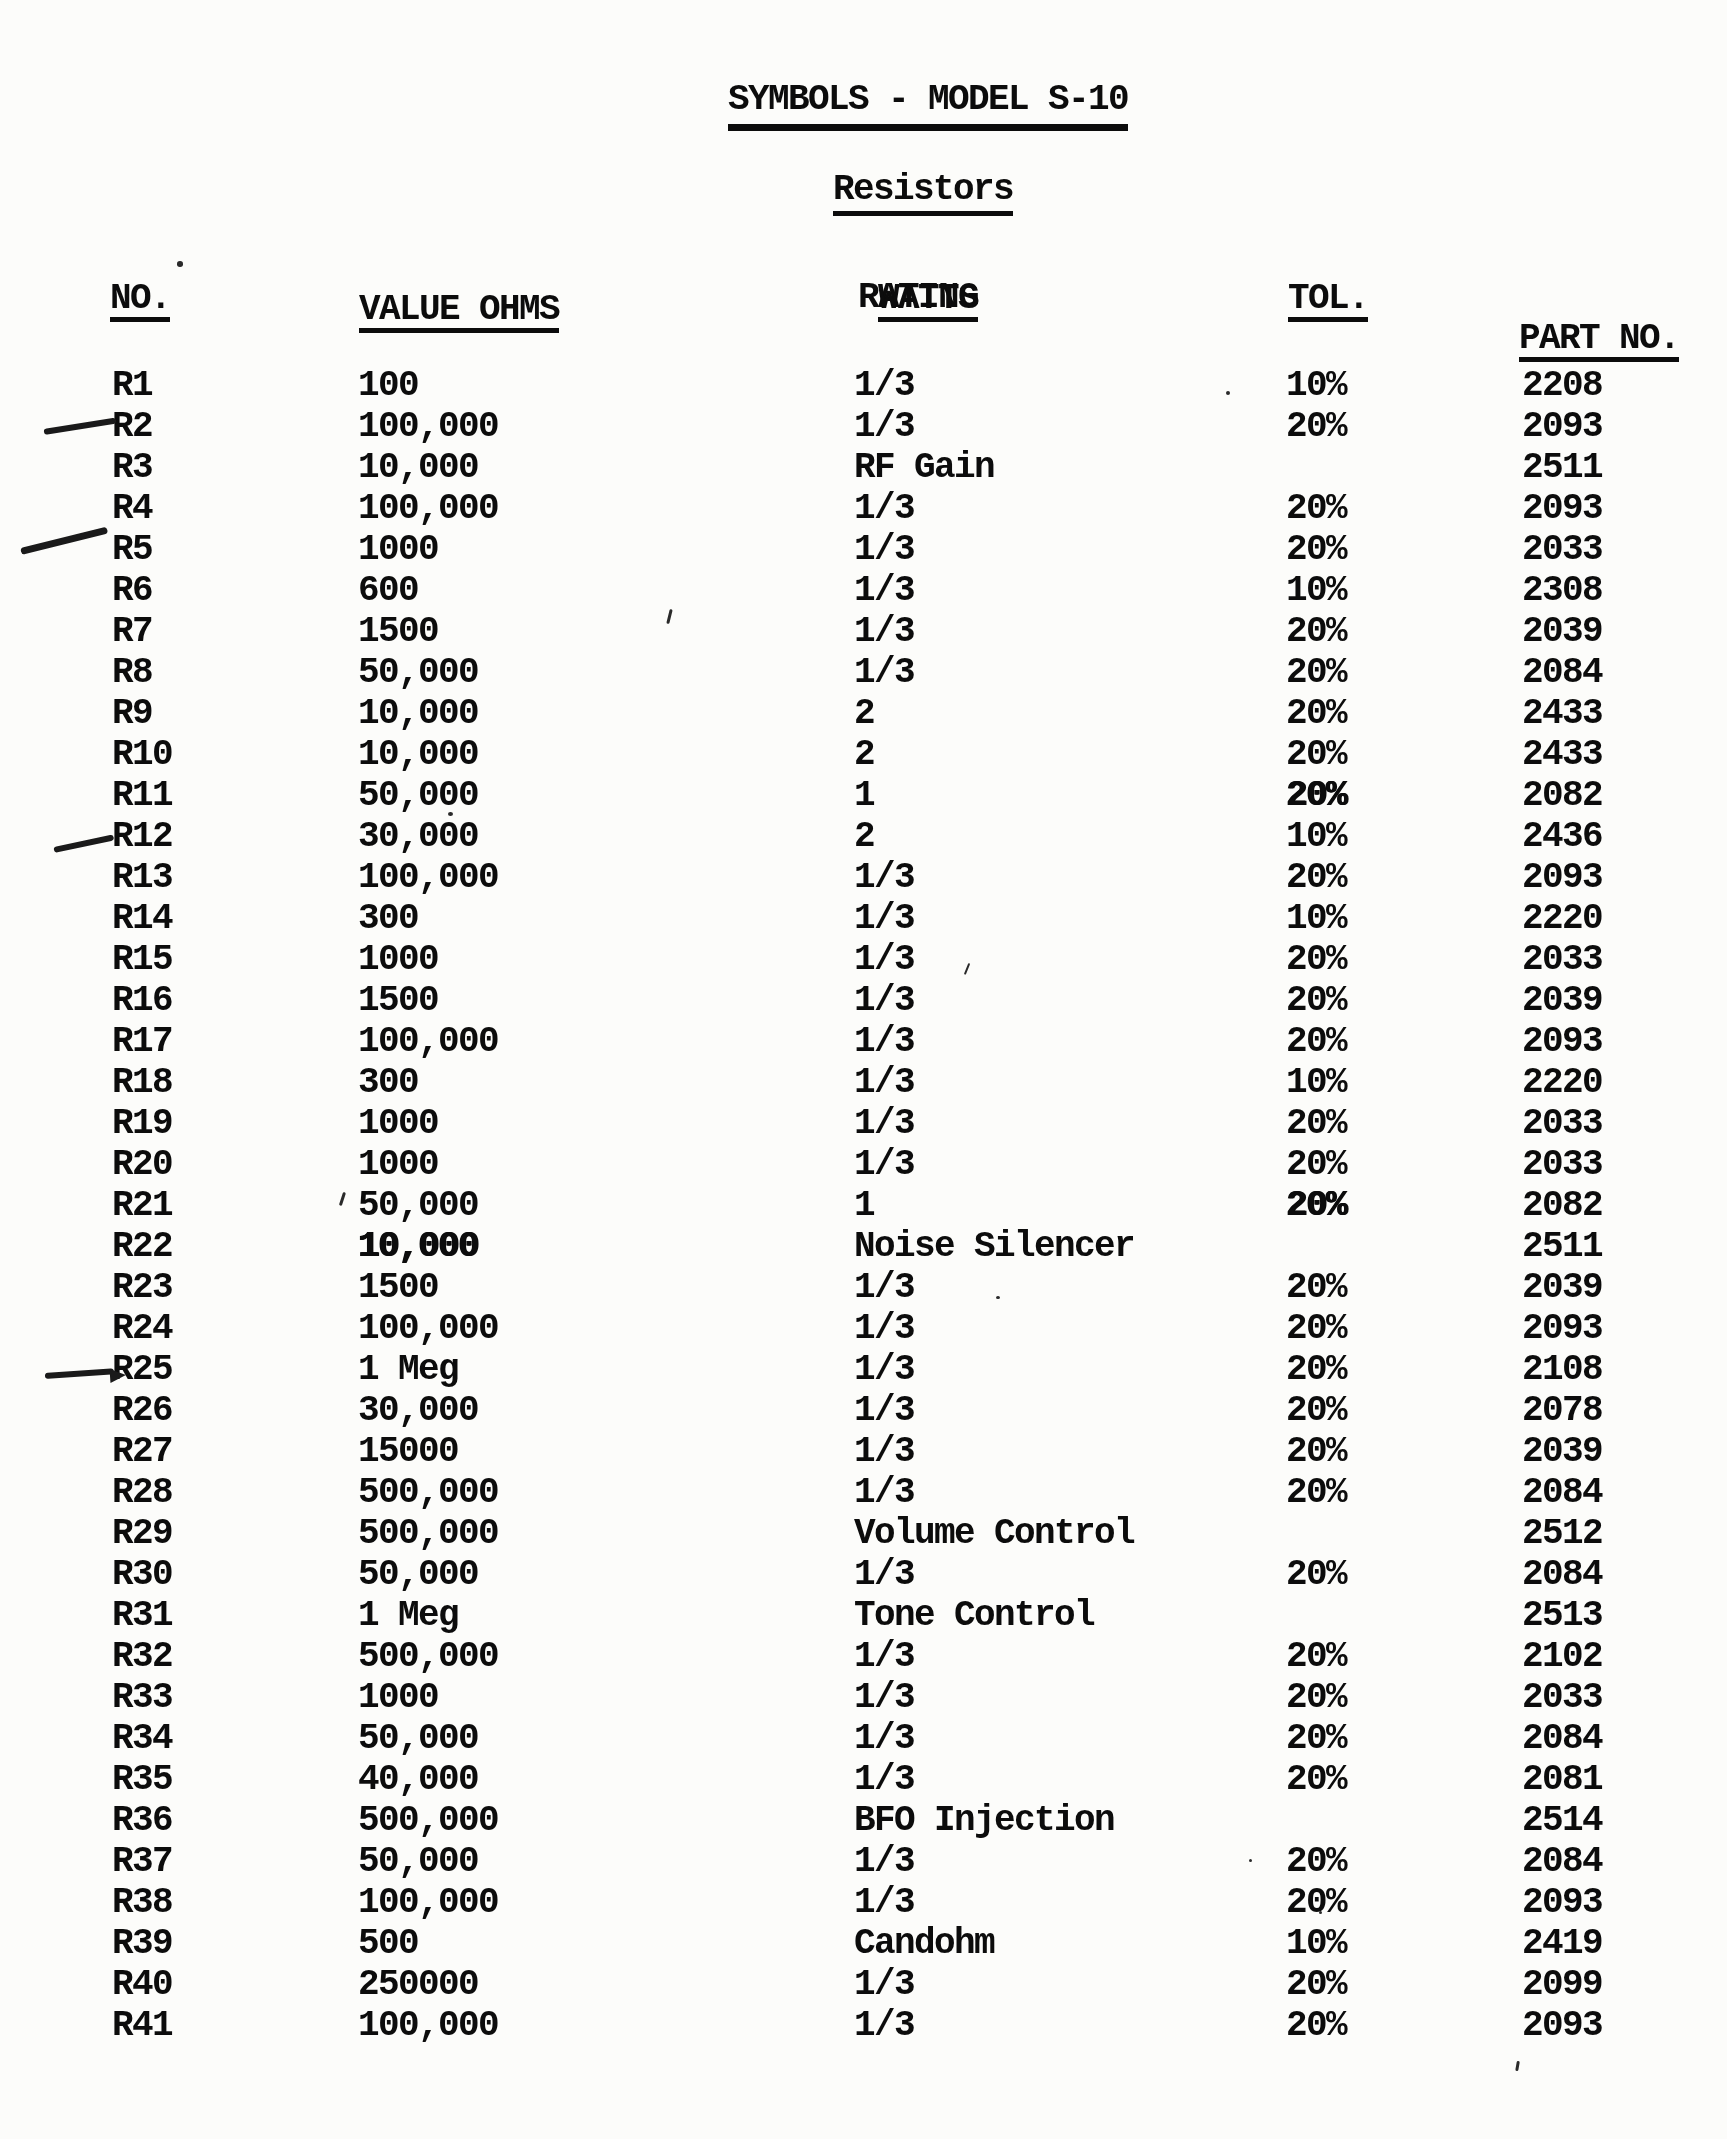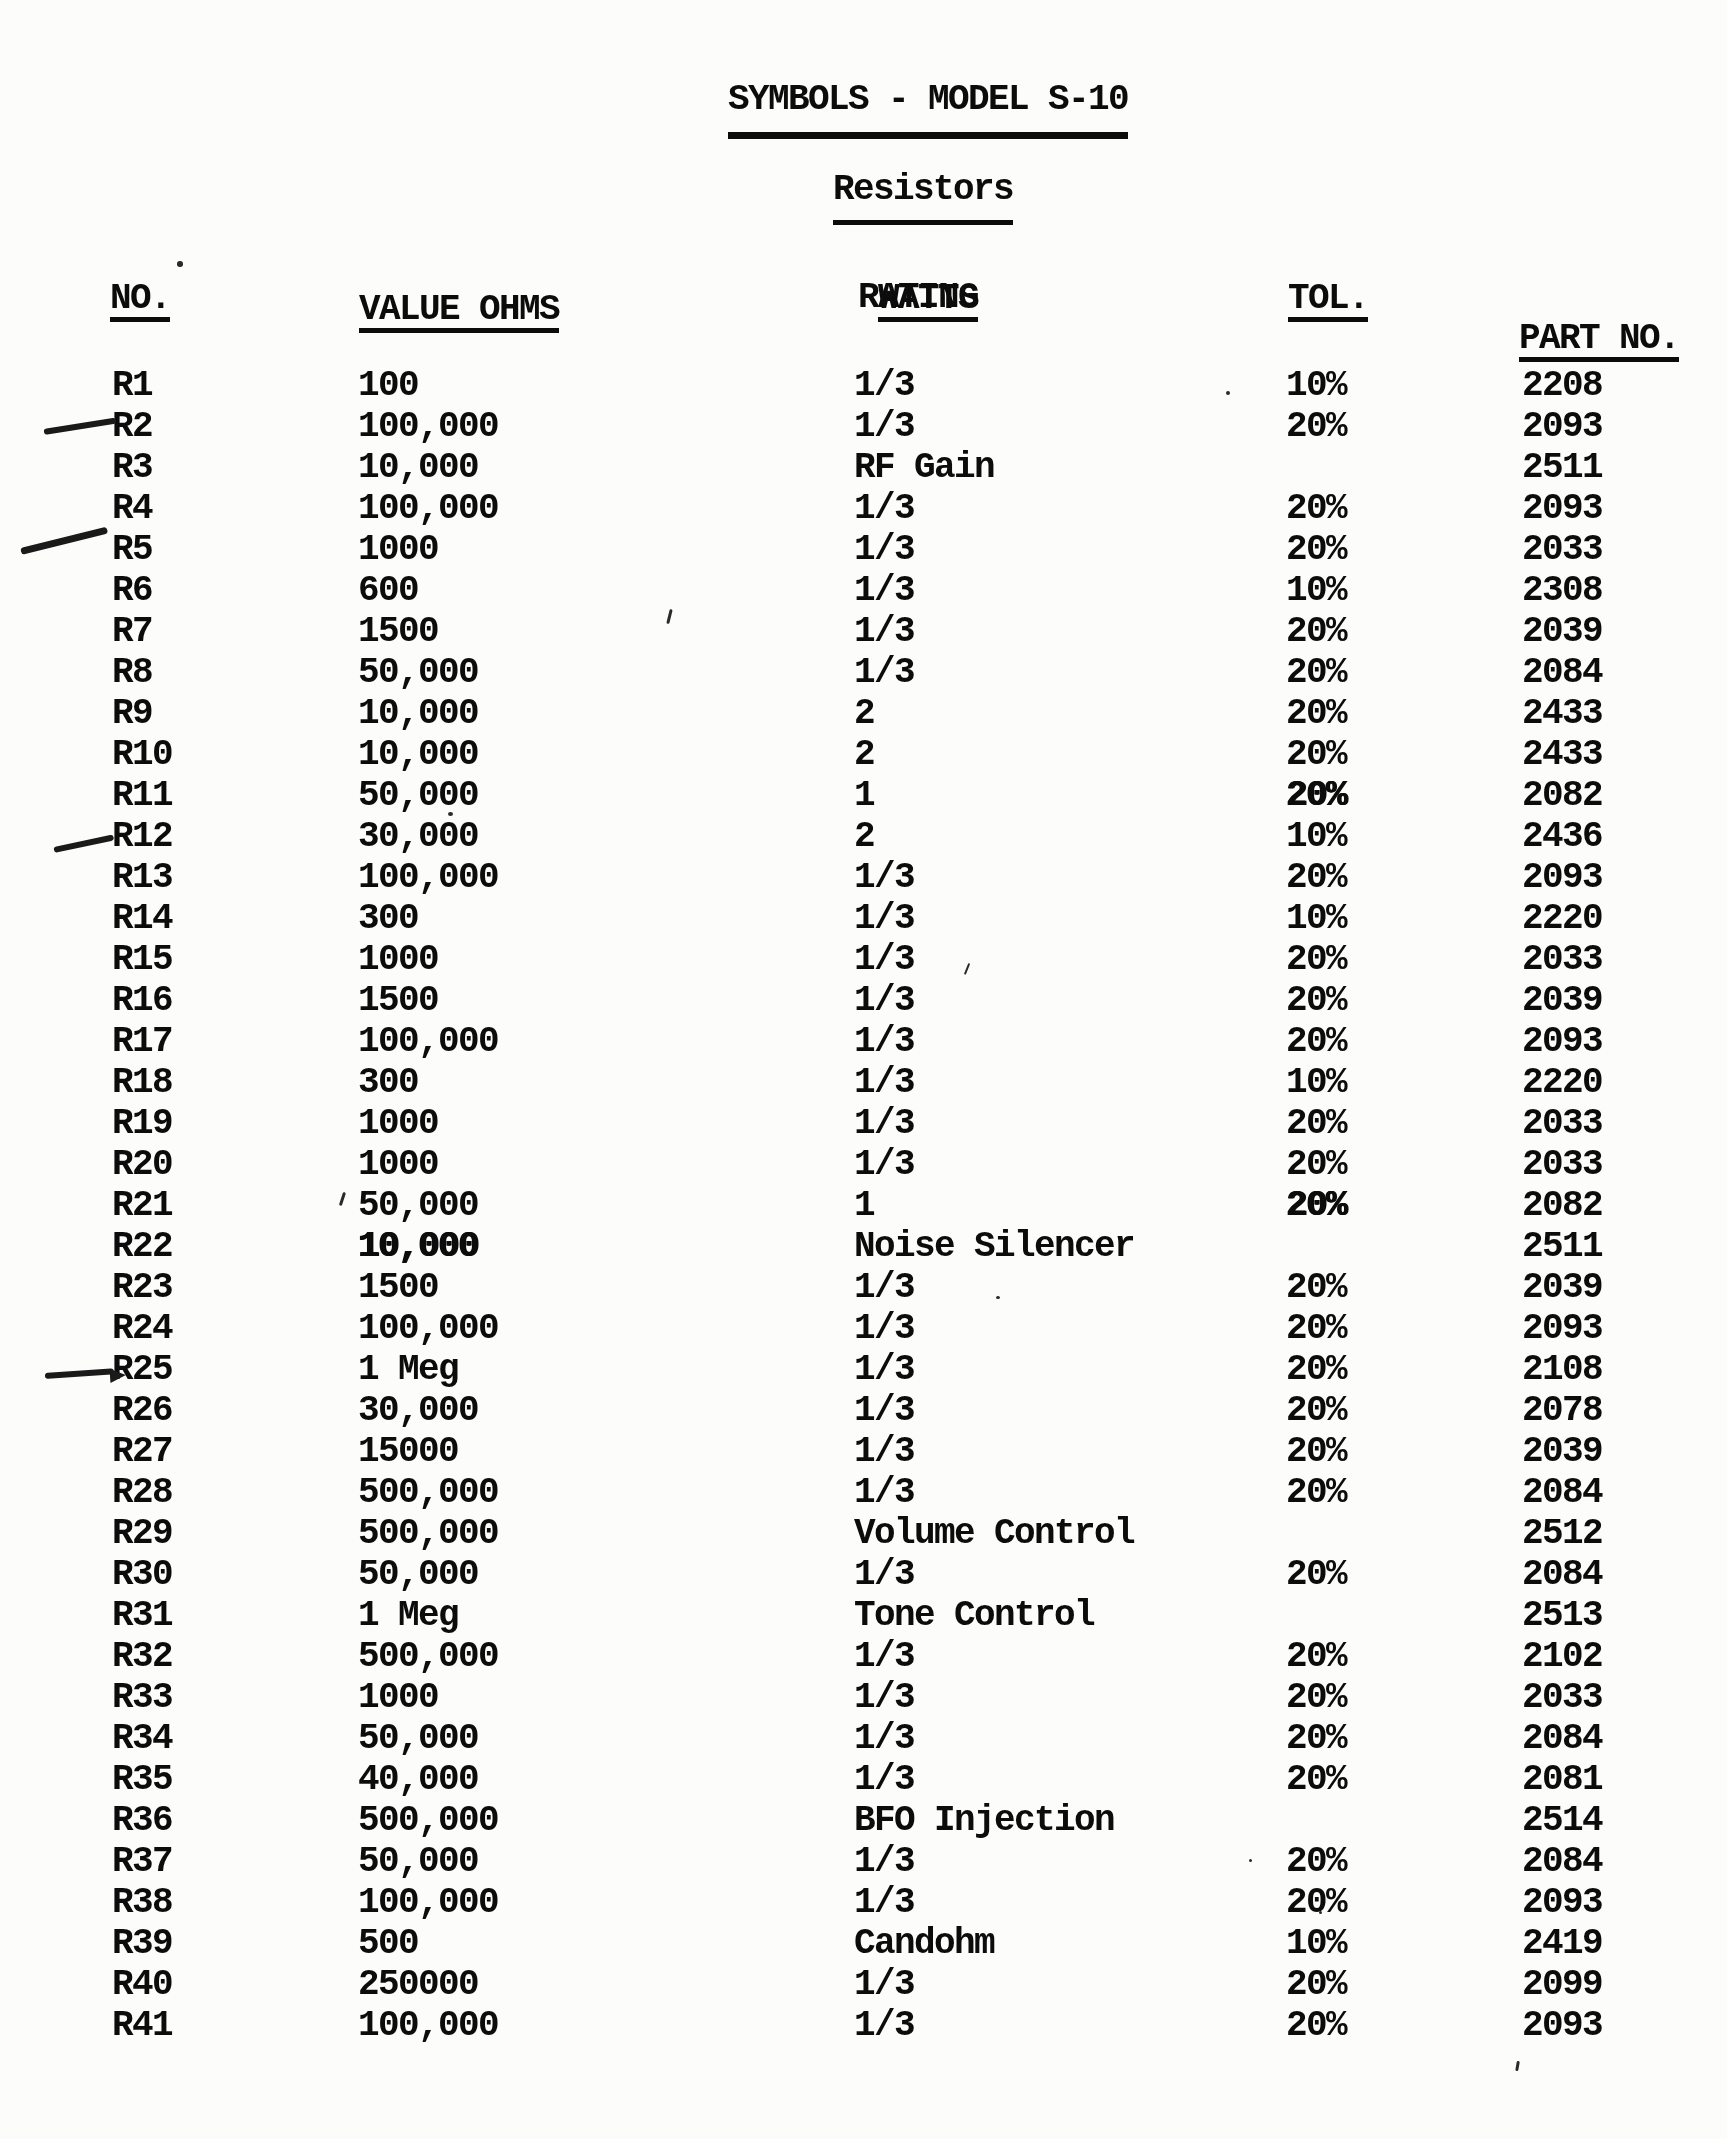--- a/index.html
+++ b/index.html
@@ -10,22 +10,22 @@
     color:#0c0c0c;
     font-family:"Liberation Mono","DejaVu Sans Mono",monospace;
     font-weight:bold;
     font-size:36px;
     letter-spacing:-1.6px;
     line-height:1;
     overflow:hidden;
   }
   .abs{position:absolute;white-space:pre;}
   .u{padding-bottom:0;border-bottom:5.6px solid #0c0c0c;}
-  .u-title{padding-bottom:14px;border-bottom:7.2px solid #0c0c0c;}
-  .u-sub{padding-bottom:12px;border-bottom:5.6px solid #0c0c0c;}
+  .u-title{padding-bottom:6px;border-bottom:7.2px solid #0c0c0c;}
+  .u-sub{padding-bottom:3px;border-bottom:5.6px solid #0c0c0c;}
 
   .doc-title{left:728px;top:82px;}
   .doc-subtitle{left:833px;top:172px;}
   .hdr-rating{left:858px;top:241px;margin-top:39px;}
   .hdr-no{left:110px;top:281px;}
   .hdr-value{left:359px;top:292px;}
   .hdr-watts{left:858px;top:281px;margin-left:20px;}
   .hdr-tol{left:1288px;top:281px;}
   .hdr-part{left:1519px;top:281px;margin-top:40px;}
 

